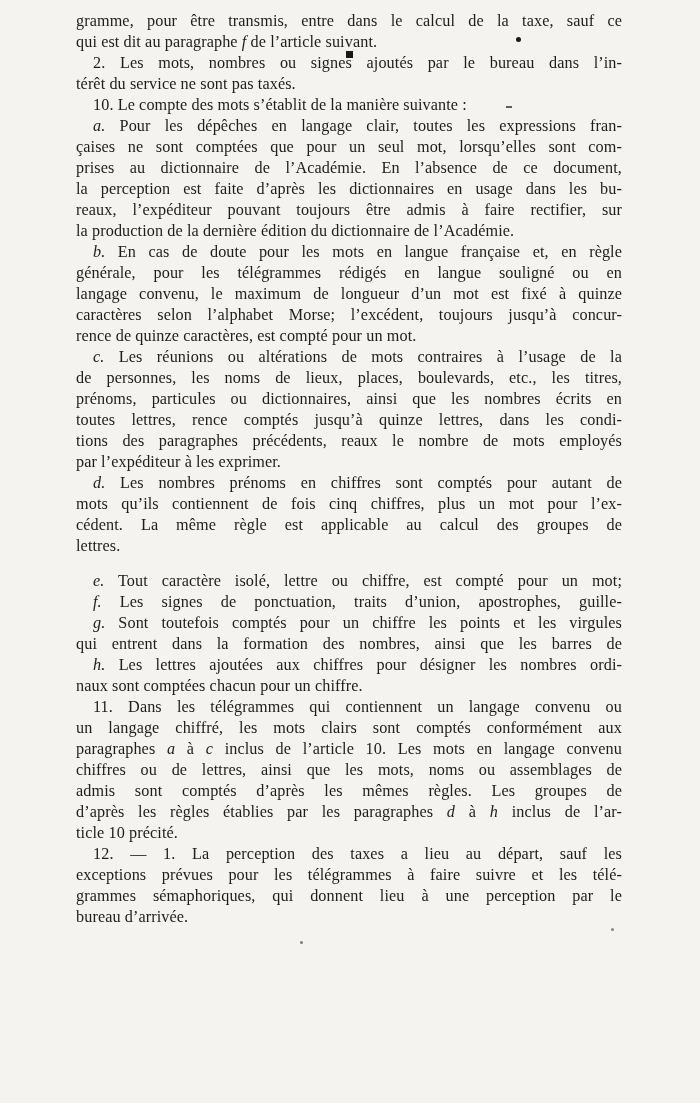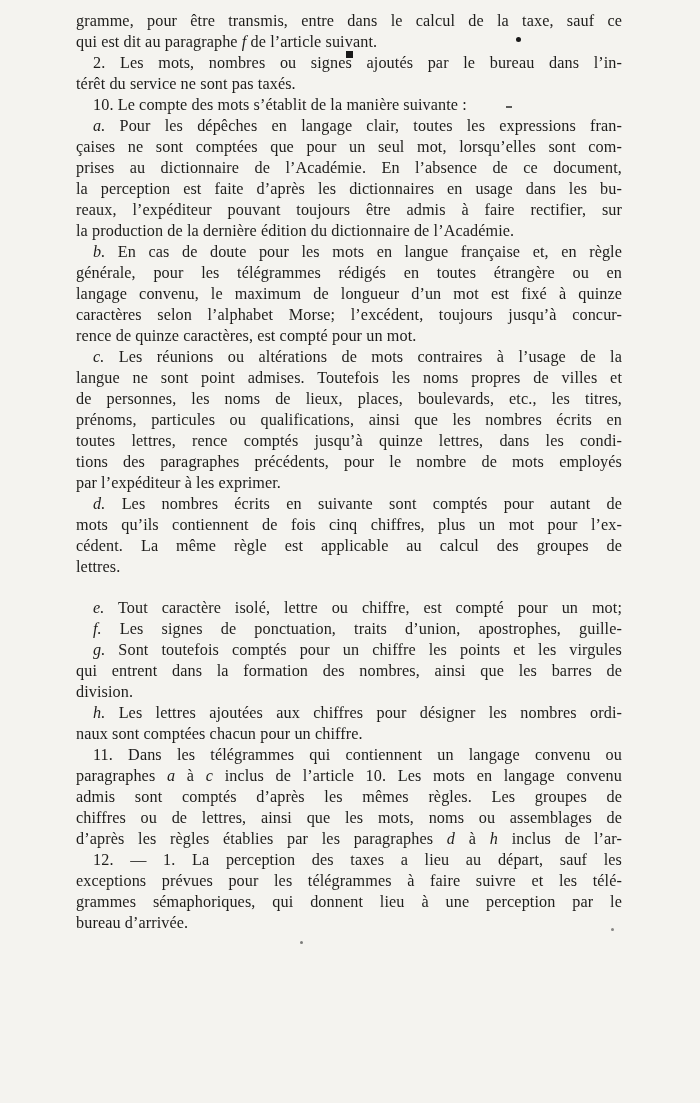--- a/index.html
+++ b/index.html
@@ -22,21 +22,21 @@
   .text-block {
     position: absolute;
     left: 76px;
     top: 11px;
     width: 546px;
     font-size: 16.2px;
     line-height: 21px;
     letter-spacing: 0.1px;
   }
   .paragraph { margin: 0; }
-  .paragraph.space-before { margin-top: 20px; }
+  .paragraph.space-before { margin-top: 14px; }
   .line {
     text-align: justify;
     text-align-last: justify;
   }
   .line.last {
     text-align: last;
     text-align-last: left;
   }
   .line.indent { text-indent: 17px; }
   .it { font-style: italic; }
@@ -69,61 +69,61 @@
       <div class="paragraph">
         <div class="line indent"><span class="it">a.</span><span> Pour les dépêches en langage clair, toutes les expressions fran-</span></div>
         <div class="line"><span>çaises ne sont comptées que pour un seul mot, lorsqu’elles sont com-</span></div>
         <div class="line"><span>prises au dictionnaire de l’Académie. En l’absence de ce document,</span></div>
         <div class="line"><span>la perception est faite d’après les dictionnaires en usage dans les bu-</span></div>
         <div class="line"><span>reaux, l’expéditeur pouvant toujours être admis à faire rectifier, sur</span></div>
         <div class="line last"><span>la production de la dernière édition du dictionnaire de l’Académie.</span></div>
       </div>
       <div class="paragraph">
         <div class="line indent"><span class="it">b.</span><span> En cas de doute pour les mots en langue française et, en règle</span></div>
-        <div class="line"><span>générale, pour les télégrammes rédigés en toutes étrangère ou en</span></div>
+        <div class="line"><span>générale, pour les télégrammes rédigés en langue souligné ou en</span></div>
         <div class="line"><span>langage convenu, le maximum de longueur d’un mot est fixé à quinze</span></div>
         <div class="line"><span>caractères selon l’alphabet Morse; l’excédent, toujours jusqu’à concur-</span></div>
         <div class="line last"><span>rence de quinze caractères, est compté pour un mot.</span></div>
       </div>
       <div class="paragraph">
         <div class="line indent"><span class="it">c.</span><span> Les réunions ou altérations de mots contraires à l’usage de la</span></div>
-        <div class="line"><span>langue ne sont point admises. Toutefois les noms propres de villes et</span></div>
         <div class="line"><span>de personnes, les noms de lieux, places, boulevards, etc., les titres,</span></div>
-        <div class="line"><span>prénoms, particules ou qualifications, ainsi que les nombres écrits en</span></div>
+        <div class="line"><span>prénoms, particules ou dictionnaires, ainsi que les nombres écrits en</span></div>
         <div class="line"><span>toutes lettres, rence comptés jusqu’à quinze lettres, dans les condi-</span></div>
-        <div class="line"><span>tions des paragraphes précédents, pour le nombre de mots employés</span></div>
+        <div class="line"><span>tions des paragraphes précédents, reaux le nombre de mots employés</span></div>
         <div class="line last"><span>par l’expéditeur à les exprimer.</span></div>
       </div>
       <div class="paragraph">
-        <div class="line indent"><span class="it">d.</span><span> Les nombres écrits en suivante sont comptés pour autant de</span></div>
+        <div class="line indent"><span class="it">d.</span><span> Les nombres prénoms en chiffres sont comptés pour autant de</span></div>
         <div class="line"><span>mots qu’ils contiennent de fois cinq chiffres, plus un mot pour l’ex-</span></div>
         <div class="line"><span>cédent. La même règle est applicable au calcul des groupes de</span></div>
         <div class="line last"><span>lettres.</span></div>
       </div>
       <div class="paragraph space-before">
         <div class="line indent"><span class="it">e.</span><span> Tout caractère isolé, lettre ou chiffre, est compté pour un mot;</span></div>
       </div>
       <div class="paragraph">
         <div class="line indent"><span class="it">f.</span><span> Les signes de ponctuation, traits d’union, apostrophes, guille-</span></div>
       </div>
       <div class="paragraph">
         <div class="line indent"><span class="it">g.</span><span> Sont toutefois comptés pour un chiffre les points et les virgules</span></div>
         <div class="line"><span>qui entrent dans la formation des nombres, ainsi que les barres de</span></div>
-        <div class="line last"><span>division.</span></div>
       </div>
       <div class="paragraph">
         <div class="line indent"><span class="it">h.</span><span> Les lettres ajoutées aux chiffres pour désigner les nombres ordi-</span></div>
         <div class="line last"><span>naux sont comptées chacun pour un chiffre.</span></div>
       </div>
       <div class="paragraph">
         <div class="line indent"><span>11. Dans les télégrammes qui contiennent un langage convenu ou</span></div>
+        <div class="line"><span>un langage chiffré, les mots clairs sont comptés conformément aux</span></div>
         <div class="line"><span>paragraphes </span><span class="it">a</span><span> à </span><span class="it">c</span><span> inclus de l’article 10. Les mots en langage convenu</span></div>
+        <div class="line"><span>chiffres ou de lettres, ainsi que les mots, noms ou assemblages de</span></div>
         <div class="line"><span>admis sont comptés d’après les mêmes règles. Les groupes de</span></div>
-        <div class="line"><span>chiffres ou de lettres, ainsi que les mots, noms ou assemblages de</span></div>
         <div class="line"><span>d’après les règles établies par les paragraphes </span><span class="it">d</span><span> à </span><span class="it">h</span><span> inclus de l’ar-</span></div>
+        <div class="line last"><span>ticle 10 précité.</span></div>
       </div>
       <div class="paragraph">
         <div class="line indent"><span>12. — 1. La perception des taxes a lieu au départ, sauf les</span></div>
         <div class="line"><span>exceptions prévues pour les télégrammes à faire suivre et les télé-</span></div>
         <div class="line"><span>grammes sémaphoriques, qui donnent lieu à une perception par le</span></div>
         <div class="line last"><span>bureau d’arrivée.</span></div>
       </div>
     </div>
   <span class="speck s1"></span>
   <span class="speck s2"></span>

